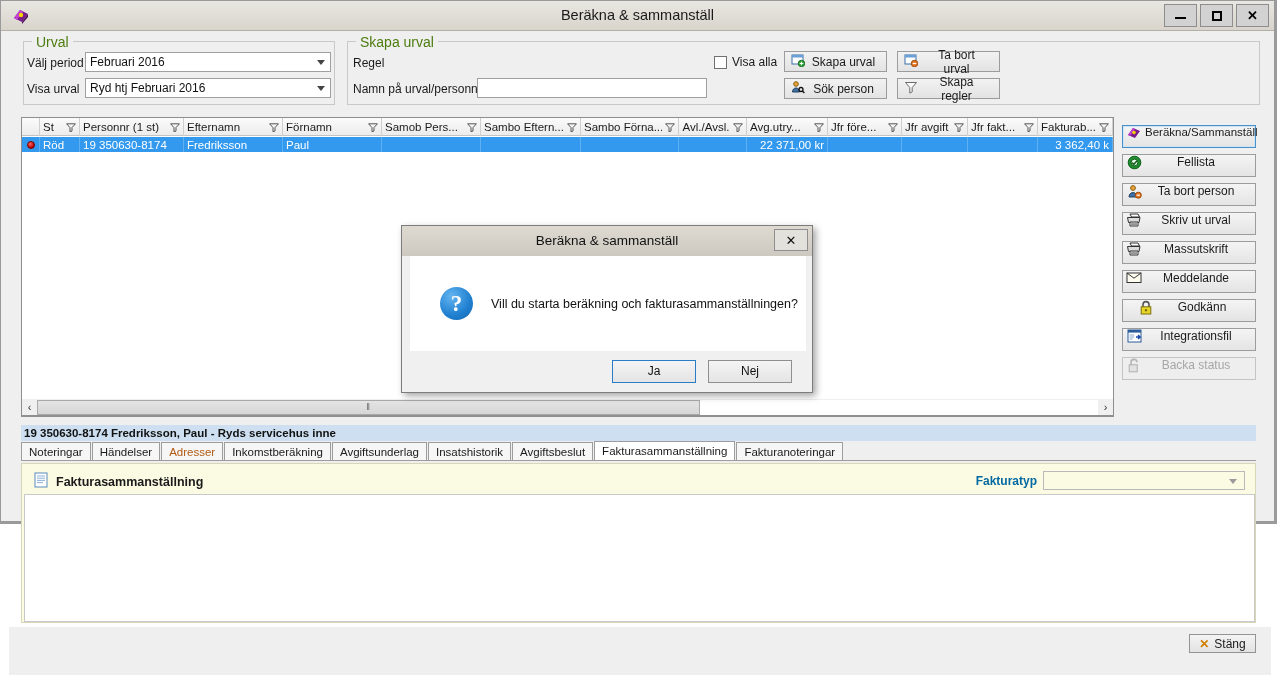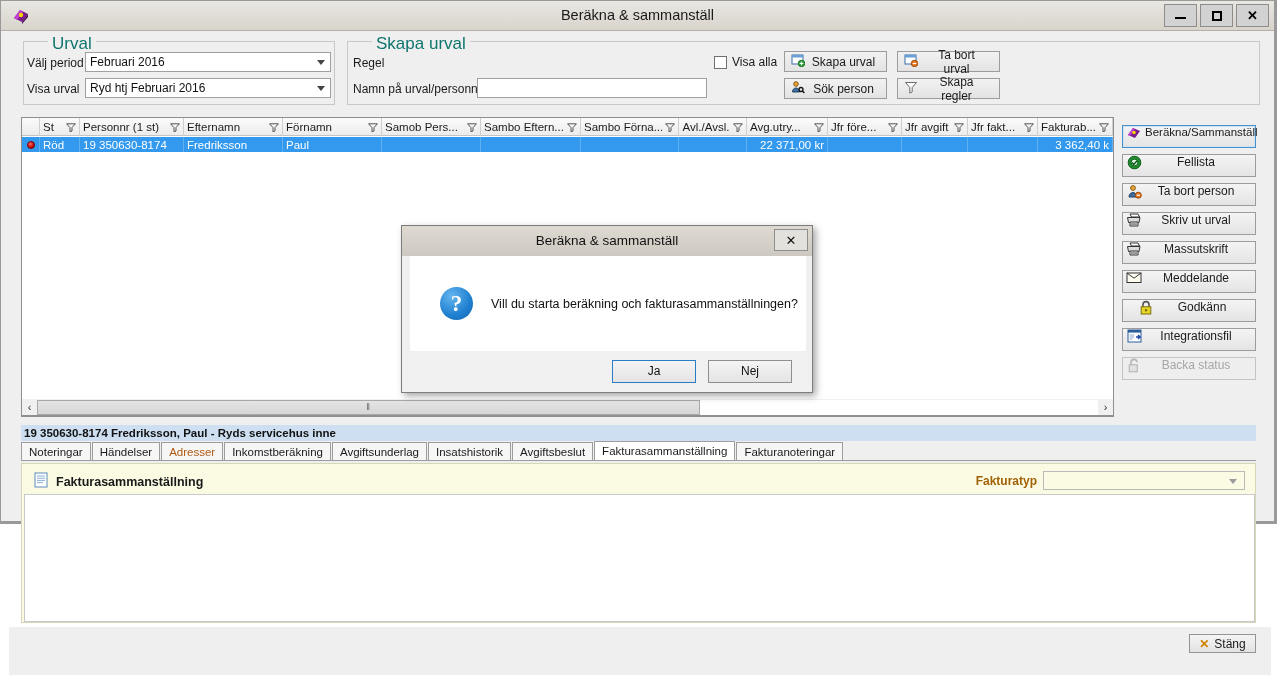--- a/index.html
+++ b/index.html
@@ -53,23 +53,23 @@
   .win-btn .glyph-min { display:block; width:11px; height:2px; background:#000; margin-top:5px;}
   .win-btn .glyph-max { display:block; width:10px; height:10px; border:2px solid #000;}
 
   
   .grp {
     position: absolute;
     border: 1px solid #c8c8c8;
     background: transparent;
   }
   .grp > .legend {
-    position: absolute; top: -8px; left: 24px;
+    position: absolute; top: -8px; left: 8px;
     background: #efefef;
-    padding: 0 4px; font-size: 17px; color: #0f766e;
+    padding: 0 4px; font-size: 14px; color: #4d7c0f;
   }
   .lbl { position: absolute; font-size: 12px; color: #1a1a1a; }
 
   .cmb {
     position: absolute;
     background: #ffffff;
     border: 1px solid #a0a0a0;
     font-size: 12px; color: #111;
     padding: 0 18px 0 4px;
     line-height: 18px;
@@ -226,21 +226,21 @@
     background: #fbfbe4;
     border: 1px solid #d7d7b8;
   }
   .ytitle {
     position: absolute; left: 12px; top: 8px;
     display: flex; align-items: center; gap: 8px;
     font-size: 12.5px; font-weight: bold; color: #1a1a1a;
   }
   .ftype-lbl {
     position: absolute; right: 218px; top: 10px;
-    font-size: 12px; font-weight: bold; color: #a16207;
+    font-size: 12px; font-weight: bold; color: #0369a1;
   }
   .ftype-cmb {
     position: absolute; right: 10px; top: 7px;
     width: 202px; height: 19px;
     background: #fbfbe4;
     border: 1px solid #b9b9b9;
   }
   .ftype-cmb .arrow {
     position:absolute; right:7px; top:7px;
     width:0;height:0;

